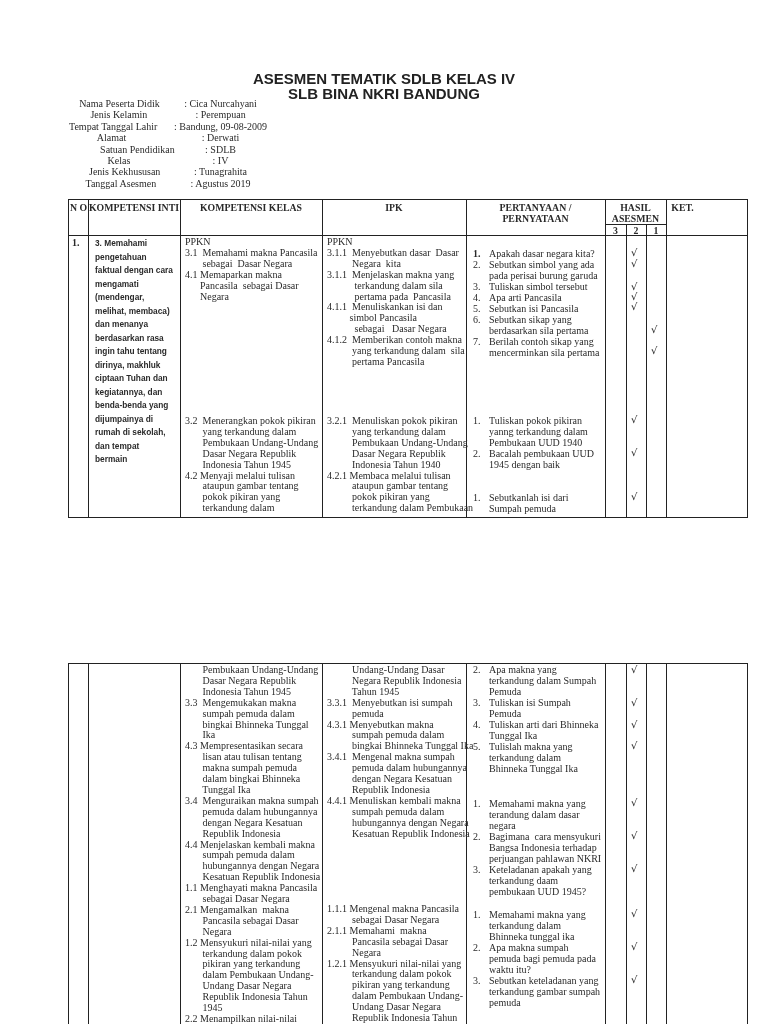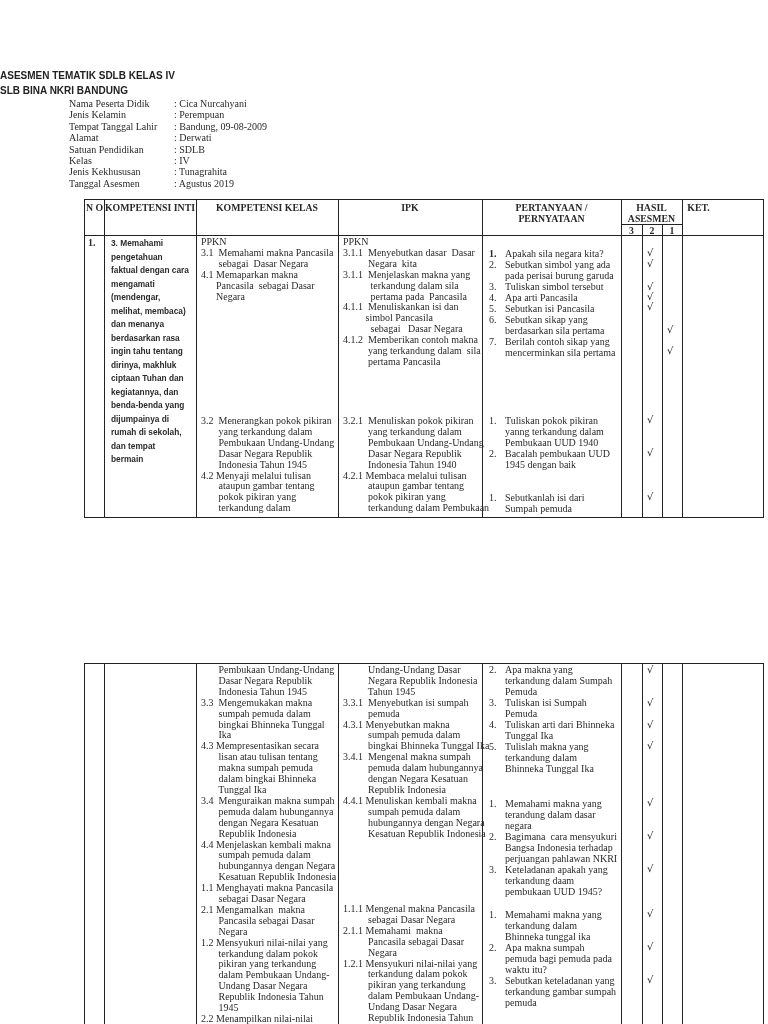--- a/index.html
+++ b/index.html
@@ -1,24 +1,24 @@
 <!DOCTYPE html>
 <html><head>
 <meta charset="utf-8">
 <style>
   html, body { margin:0; padding:0; background:#ffffff; }
   body { width:768px; height:1024px; position:relative; overflow:hidden;
          font-family:"Liberation Serif", serif; color:#2a2a2a; }
-  .title { position:absolute; left:0; width:768px; 
-           font-family:"Liberation Sans", sans-serif; font-weight:bold; font-size:10px; color:#222; }
+  .title { position:absolute; left:0; width:768px; text-align:center;
+           font-family:"Liberation Sans", sans-serif; font-weight:bold; font-size:15px; color:#222; }
   .t1 { top:70px; } .t2 { top:85px; }
   .info { position:absolute; left:69px; top:98px; font-size:10px; line-height:11.4px; }
-  .info-row { display:flex; }
+  .info-row { display:flex;justify-content:center; }
   .info-row .k { width:105px; }
-  .tbl { position:absolute; left:84px; width:680px; border:1.5px solid #222; box-sizing:border-box; }
+  .tbl { position:absolute; left:68px; width:680px; border:1.5px solid #222; box-sizing:border-box; }
   .tbl1 { top:199px; height:319px; }
   .tbl2 { top:663px; height:380px; }
   .vl { position:absolute; top:0; bottom:0; border-left:1px solid #222; }
   .hl { position:absolute; border-top:1px solid #222; }
   .cell { position:absolute; font-size:10px; line-height:10.9px; white-space:pre; }
   .hdr { font-weight:bold; text-align:center; font-size:9.8px; line-height:11px; white-space:normal; }
   .ki { font-family:"Liberation Sans", sans-serif; font-weight:bold; font-size:8.3px; line-height:13.5px; }
   .chk { position:absolute; font-size:10px; font-family:"DejaVu Sans", sans-serif; color:#222; }
   .q { position:absolute; font-size:10px; line-height:10.9px; }
   .q .n { position:absolute; left:0; }
@@ -140,21 +140,21 @@
           Pembukaan Undang-Undang
           Dasar Negara Republik
           Indonesia Tahun 1940
 4.2.1 Membaca melalui tulisan
           ataupun gambar tentang
           pokok pikiran yang
           terkandung dalam Pembukaan</div>
 
   <div class="q" style="left:404px;top:49px">
       <span class="n" style="font-weight:bold">1.</span>
-      <span class="tx">Apakah sila negara kita?</span>
+      <span class="tx">Apakah dasar negara kita?</span>
     </div>
   <div class="q" style="left:404px;top:60px">
       <span class="n">2.</span>
       <span class="tx">Sebutkan simbol yang ada
 pada perisai burung garuda</span>
     </div>
   <div class="q" style="left:404px;top:82px">
       <span class="n">3.</span>
       <span class="tx">Tuliskan simbol tersebut</span>
     </div>

